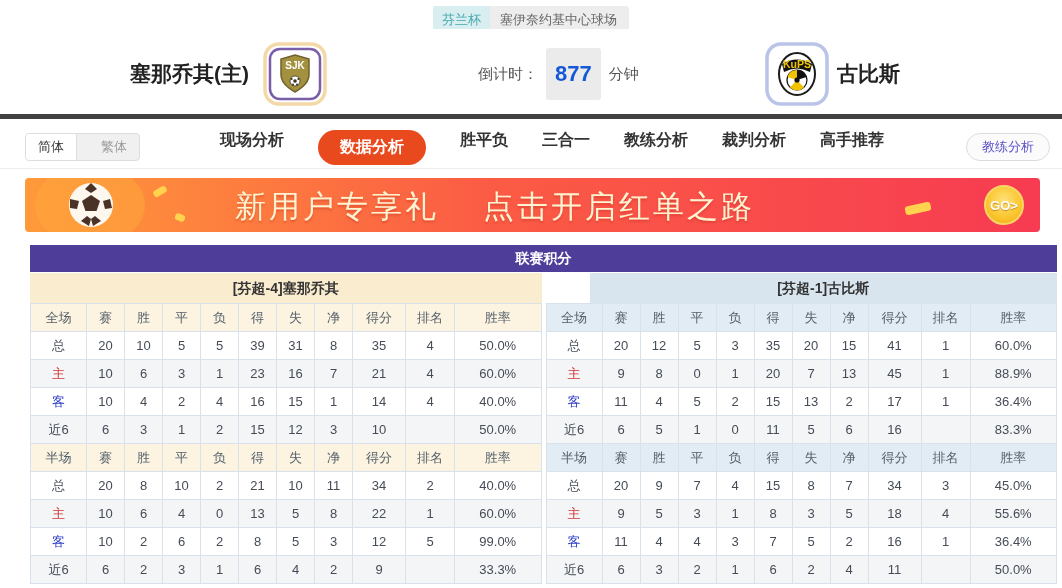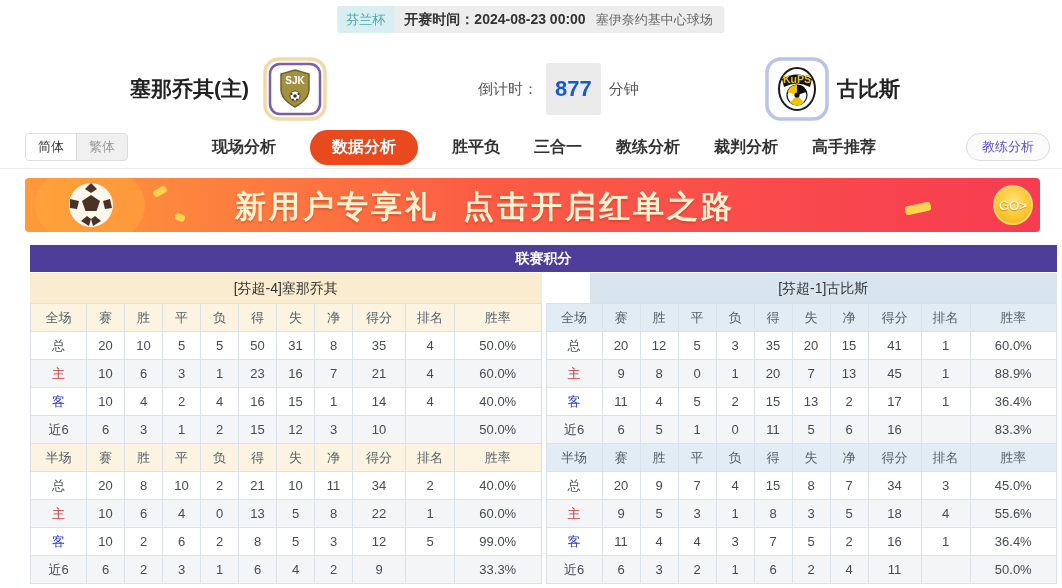--- a/index.html
+++ b/index.html
@@ -10,94 +10,93 @@
   
   .topbar { position:absolute; top:6px; left:50%; transform:translateX(-50%);
     display:flex; align-items:center; height:27px; background:#ededed;
     border-radius:3px; padding-right:12px; white-space:nowrap; }
   .league-badge { background:#d8eef0; color:#44a8ad; font-size:13px;
     padding:0 9px; height:27px; line-height:27px; border-radius:3px 0 0 3px; }
   .kickoff { font-size:14px; font-weight:700; color:#333; margin-left:10px; }
   .venue { font-size:13px; color:#666; margin-left:10px; }
 
   
-  .header { position:absolute; top:44px; left:0; width:1062px; height:90px;
+  .header { position:absolute; top:29px; left:0; width:1062px; height:90px;
     border-bottom:5px solid #404040; background:#fff; }
   .team { position:absolute; top:0; height:90px; display:flex; align-items:center; gap:14px; }
   .team.home { left:130px; }
   .team.away { left:765px; gap:20px; }
   .team-name { font-size:21px; font-weight:700; color:#222; }
   .logo-box { width:52px; height:64px; }
   .countdown { position:absolute; left:478px; top:0; height:90px;
     display:flex; align-items:center; gap:8px; font-size:15px; color:#555; }
   .cd-value { font-size:22px; font-weight:700; color:#1659d6;
     background:#ebebeb; border-radius:3px; padding:13px 9px; }
 
   
   .nav { position:absolute; top:126px; left:0; width:1062px; height:43px;
     background:#fff; border-bottom:1px solid #ededed;
     display:flex; align-items:center; }
   .lang { position:absolute; left:25px; display:flex; border:1px solid #ddd;
-    border-radius:4px; overflow:hidden; background:#f0f0f0; }
+    border-radius:4px; overflow:hidden; background:#f0f0f0;gap:12px; }
   .lang-btn { font-size:13px; padding:4px 12px; color:#999; cursor:pointer; }
   .lang-btn.active { background:#fff; color:#333; border-right:1px solid #ddd; }
-  .tabs { position:absolute; left:212px; display:flex; align-items:center; gap:34px; }
+  .tabs { position:absolute; left:220px; display:flex; align-items:flex-start; gap:34px; }
   .tab { font-size:16px; font-weight:600; color:#333; cursor:pointer; white-space:nowrap; }
   .tab.active { background:#e8491d; color:#fff; padding:7px 22px; border-radius:18px; }
   .recent-btn { position:absolute; right:12px; font-size:13px; color:#5a50c8;
     border:1px solid #dcdcdc; background:#fbfbfb; border-radius:14px;
     padding:4px 15px; cursor:pointer; }
 
   
   .banner { position:absolute; left:25px; top:178px; width:1015px; height:54px;
     border-radius:4px; overflow:hidden; cursor:pointer;
     background:linear-gradient(90deg,#ff9a3a 0%,#fb5c44 45%,#f73b52 100%); }
   .banner-ball { position:absolute; left:42px; top:3px; }
   .banner-glow { position:absolute; left:10px; top:-14px; width:110px; height:82px;
     border-radius:50%; background:rgba(255,170,60,.45); }
-  .banner-text { position:absolute; left:210px; top:8px; display:flex; gap:24px;
-    font-size:31px; font-weight:700; letter-spacing:3px; color:#fdf3d0;
+  .banner-text { position:absolute; left:210px; top:8px; display:flex; gap:44px;
+    font-size:31px; font-weight:400; letter-spacing:3px; color:#fdf3d0;
     text-shadow:0 2px 2px rgba(180,40,20,.35); white-space:nowrap;align-items:flex-end; }
   .confetti { position:absolute; width:14px; height:7px; background:#ffd34d; border-radius:3px; }
   .c1 { left:128px; top:10px; transform:rotate(-30deg); }
   .c2 { left:150px; top:36px; transform:rotate(20deg); width:10px; }
   .c3 { left:880px; top:26px; transform:rotate(-12deg); width:26px; height:9px; }
-  .go-btn { position:absolute; right:7px; top:7px; width:40px; height:40px;
+  .go-btn { position:absolute; right:16px; top:7px; width:40px; height:40px;
     border-radius:50%; background:radial-gradient(circle at 50% 38%,#ffe27a,#fbc52d 60%,#eda413);
     border:2px solid #f6d766; display:flex; align-items:center; justify-content:center;
-    font-size:13px; font-weight:400; color:#fff; cursor:pointer;
+    font-size:13px; font-weight:700; color:#fff; cursor:pointer;
     text-shadow:0 1px 1px rgba(160,90,0,.6); }
 
   
   .league-table { position:absolute; left:30px; top:245px; width:1027px; }
   .lt-title { height:27px; line-height:27px; background:#4e3d99; color:#fff;
     font-size:14px; font-weight:700; text-align:center; }
   .lt-body { display:flex; gap:4px; background:#fff; margin-top:1px; }
   .half { flex:1; }
   .sec-title { height:30px; line-height:30px; text-align:center;
-    font-size:14px; font-weight:400; color:#333; }
+    font-size:14px; font-weight:700; color:#333; }
   .half.left  .sec-title { background:#faeccf; }
   .half.right .sec-title { background:#d8e5ef;margin-left:44px; }
   table { width:100%; border-collapse:collapse; table-layout:fixed; }
   td { border:1px solid #d9e2ea; height:28px; text-align:center;
     font-size:13px; color:#454c56; overflow:hidden; white-space:nowrap; }
   .half.left  tr.cols-row td { background:#fcf4e1; color:#55606b; }
   .half.right tr.cols-row td { background:#e2ecf4; color:#55606b; }
   tr.stripe td { background:#f4f5f7; }
   td.lbl-home { color:#d23434; }
   td.lbl-away { color:#2b3cc8; }
 </style>
 </head>
 <body>
 
 <div class="page">
 
   <div class="topbar">
     <span class="league-badge">芬兰杯</span>
-    <span class="kickoff"><b>开赛时间：</b><b>2024-08-23 00:00</b></span>
     <span class="venue">塞伊奈约基中心球场</span>
   </div>
 
   <div class="header">
     <div class="team home">
       <span class="team-name">塞那乔其(主)</span>
       <span class="logo-box">
         <svg width="64" height="64" viewBox="0 0 64 64">
           <rect x="2" y="2" width="60" height="60" rx="14" fill="#fff" stroke="#f4d9a8" stroke-width="3.5"></rect>
           <rect x="7" y="7" width="50" height="50" rx="10" fill="#fff" stroke="#7a5fa8" stroke-width="2.5"></rect>
@@ -209,21 +208,21 @@
                 <td>得分</td>
                 <td>排名</td>
                 <td>胜率</td>
               </tr>
               <tr>
                 <td>总</td>
                 <td>20</td>
                 <td>10</td>
                 <td>5</td>
                 <td>5</td>
-                <td>50</td>
+                <td>39</td>
                 <td>31</td>
                 <td>8</td>
                 <td>35</td>
                 <td>4</td>
                 <td>50.0%</td>
               </tr>
               <tr class="stripe">
                 <td class="lbl-home">主</td>
                 <td>10</td>
                 <td>6</td>

